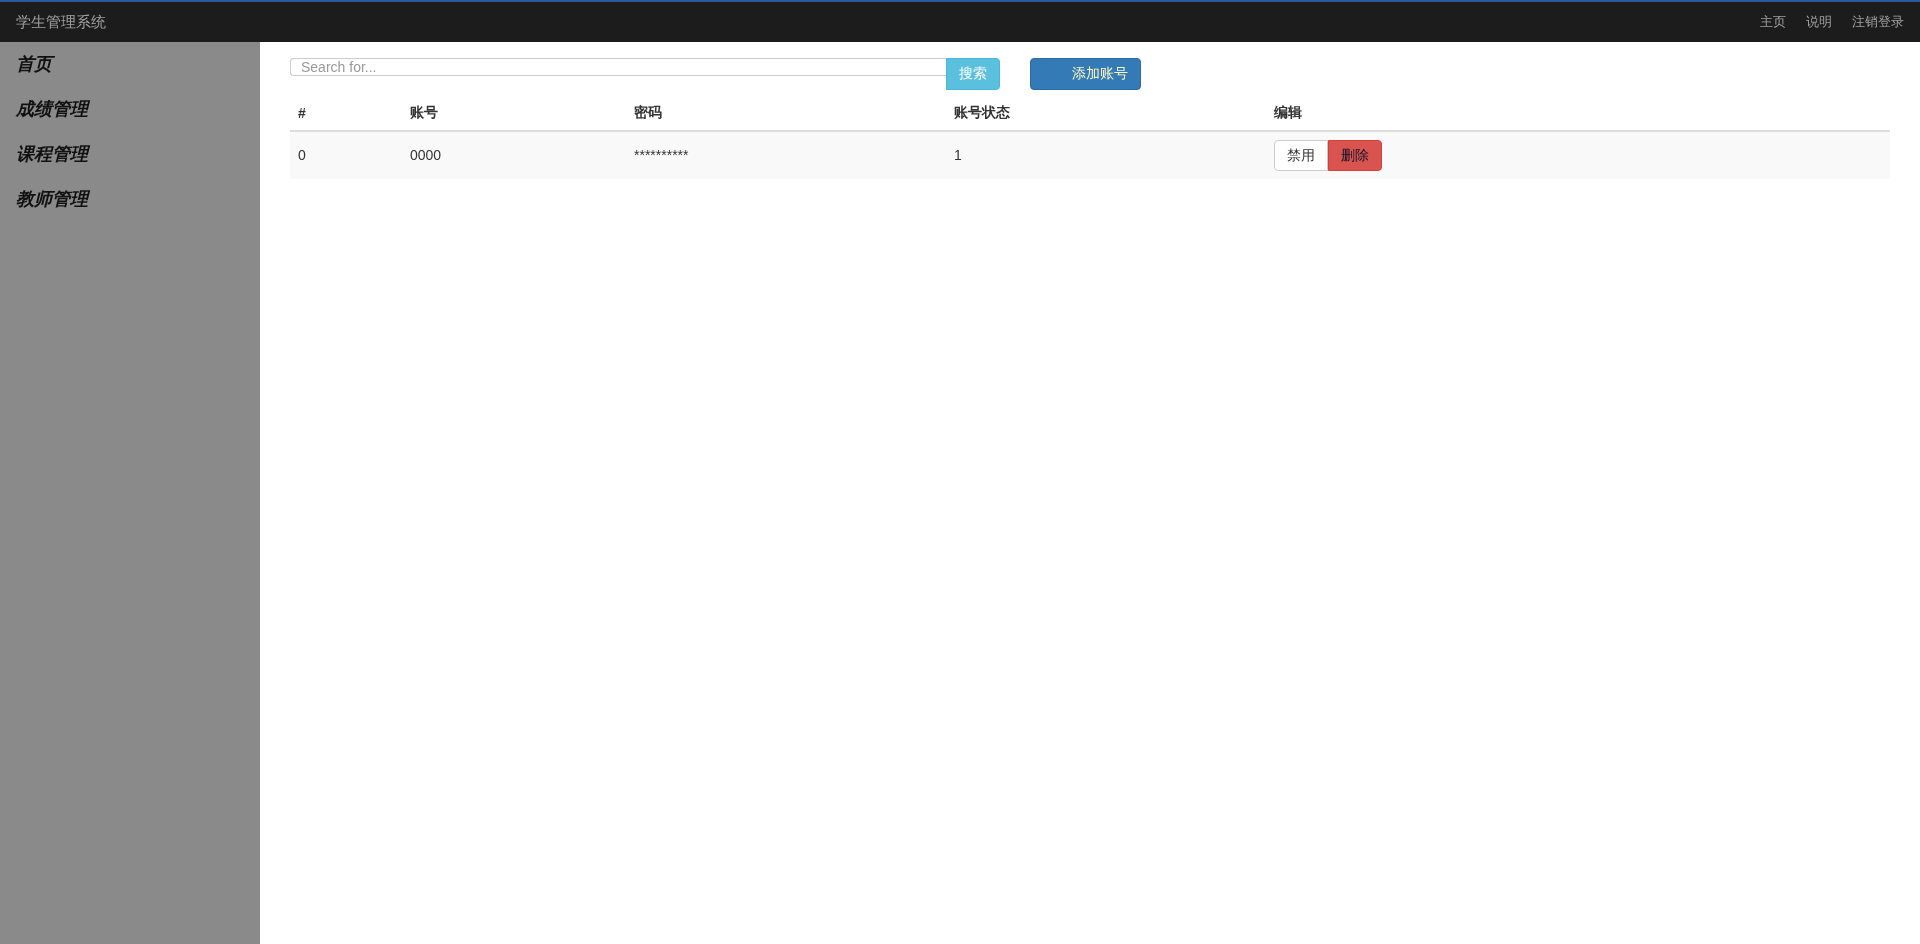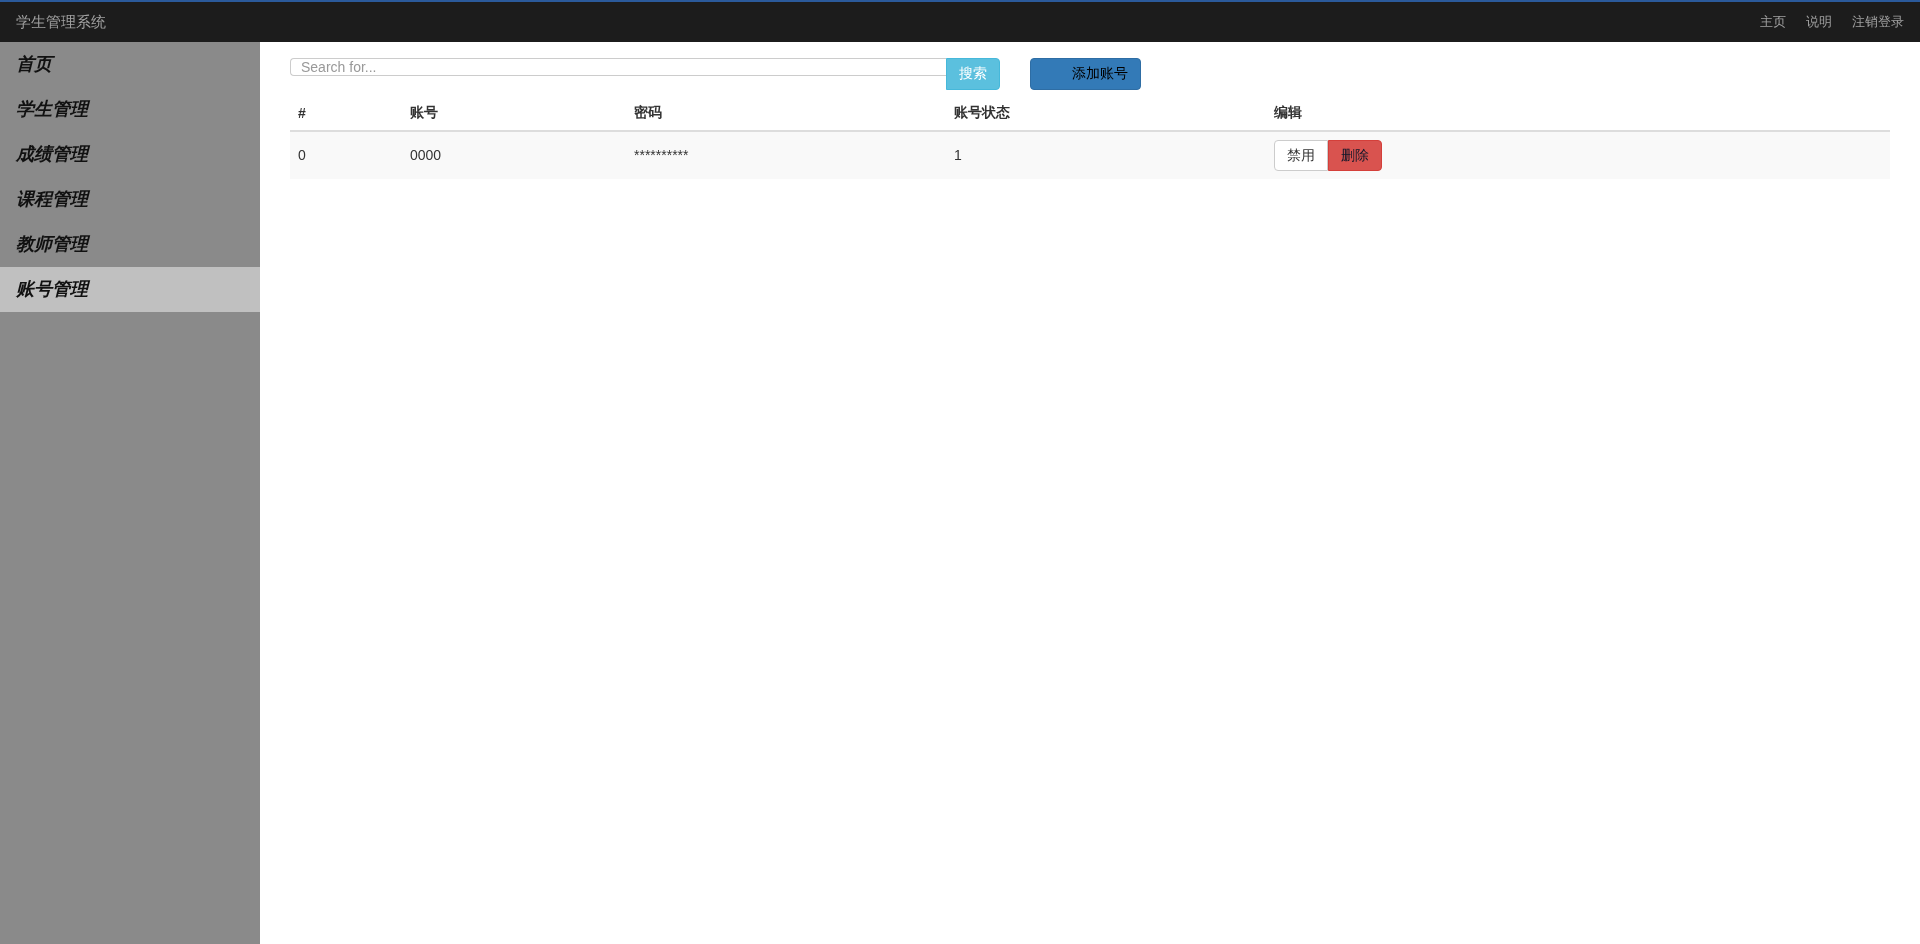--- a/index.html
+++ b/index.html
@@ -103,21 +103,21 @@
     }
     .btn-info {
       background: #5bc0de;
       border-color: #46b8da;
       color: #fff;
       border-radius: 0 4px 4px 0;
     }
     .btn-primary {
       background: #337ab7;
       border-color: #2e6da4;
-      color: #000000;
+      color: #fef9c3;
       padding-left: 41px;
     }
     .btn-default {
       background: #fff;
       border-color: #ccc;
       color: #333;
     }
     .btn-danger {
       background: #d9534f;
       border-color: #d43f3a;
@@ -172,25 +172,23 @@
     <a>主页</a>
     <a>说明</a>
     <a>注销登录</a>
   </div>
 </div>
 
 <div class="container">
   <nav class="sidebar">
     <ul>
       <li>首页</li>
-      <li>学生管理</li>
       <li>成绩管理</li>
       <li>课程管理</li>
       <li>教师管理</li>
-      <li class="active">账号管理</li>
     </ul>
   </nav>
 
   <main class="main">
     <div class="toolbar">
       <div class="input-group">
         <input type="text" placeholder="Search for..." style="">
         <button class="btn btn-info">搜索</button>
       </div>
       <button class="btn btn-primary">添加账号</button>

